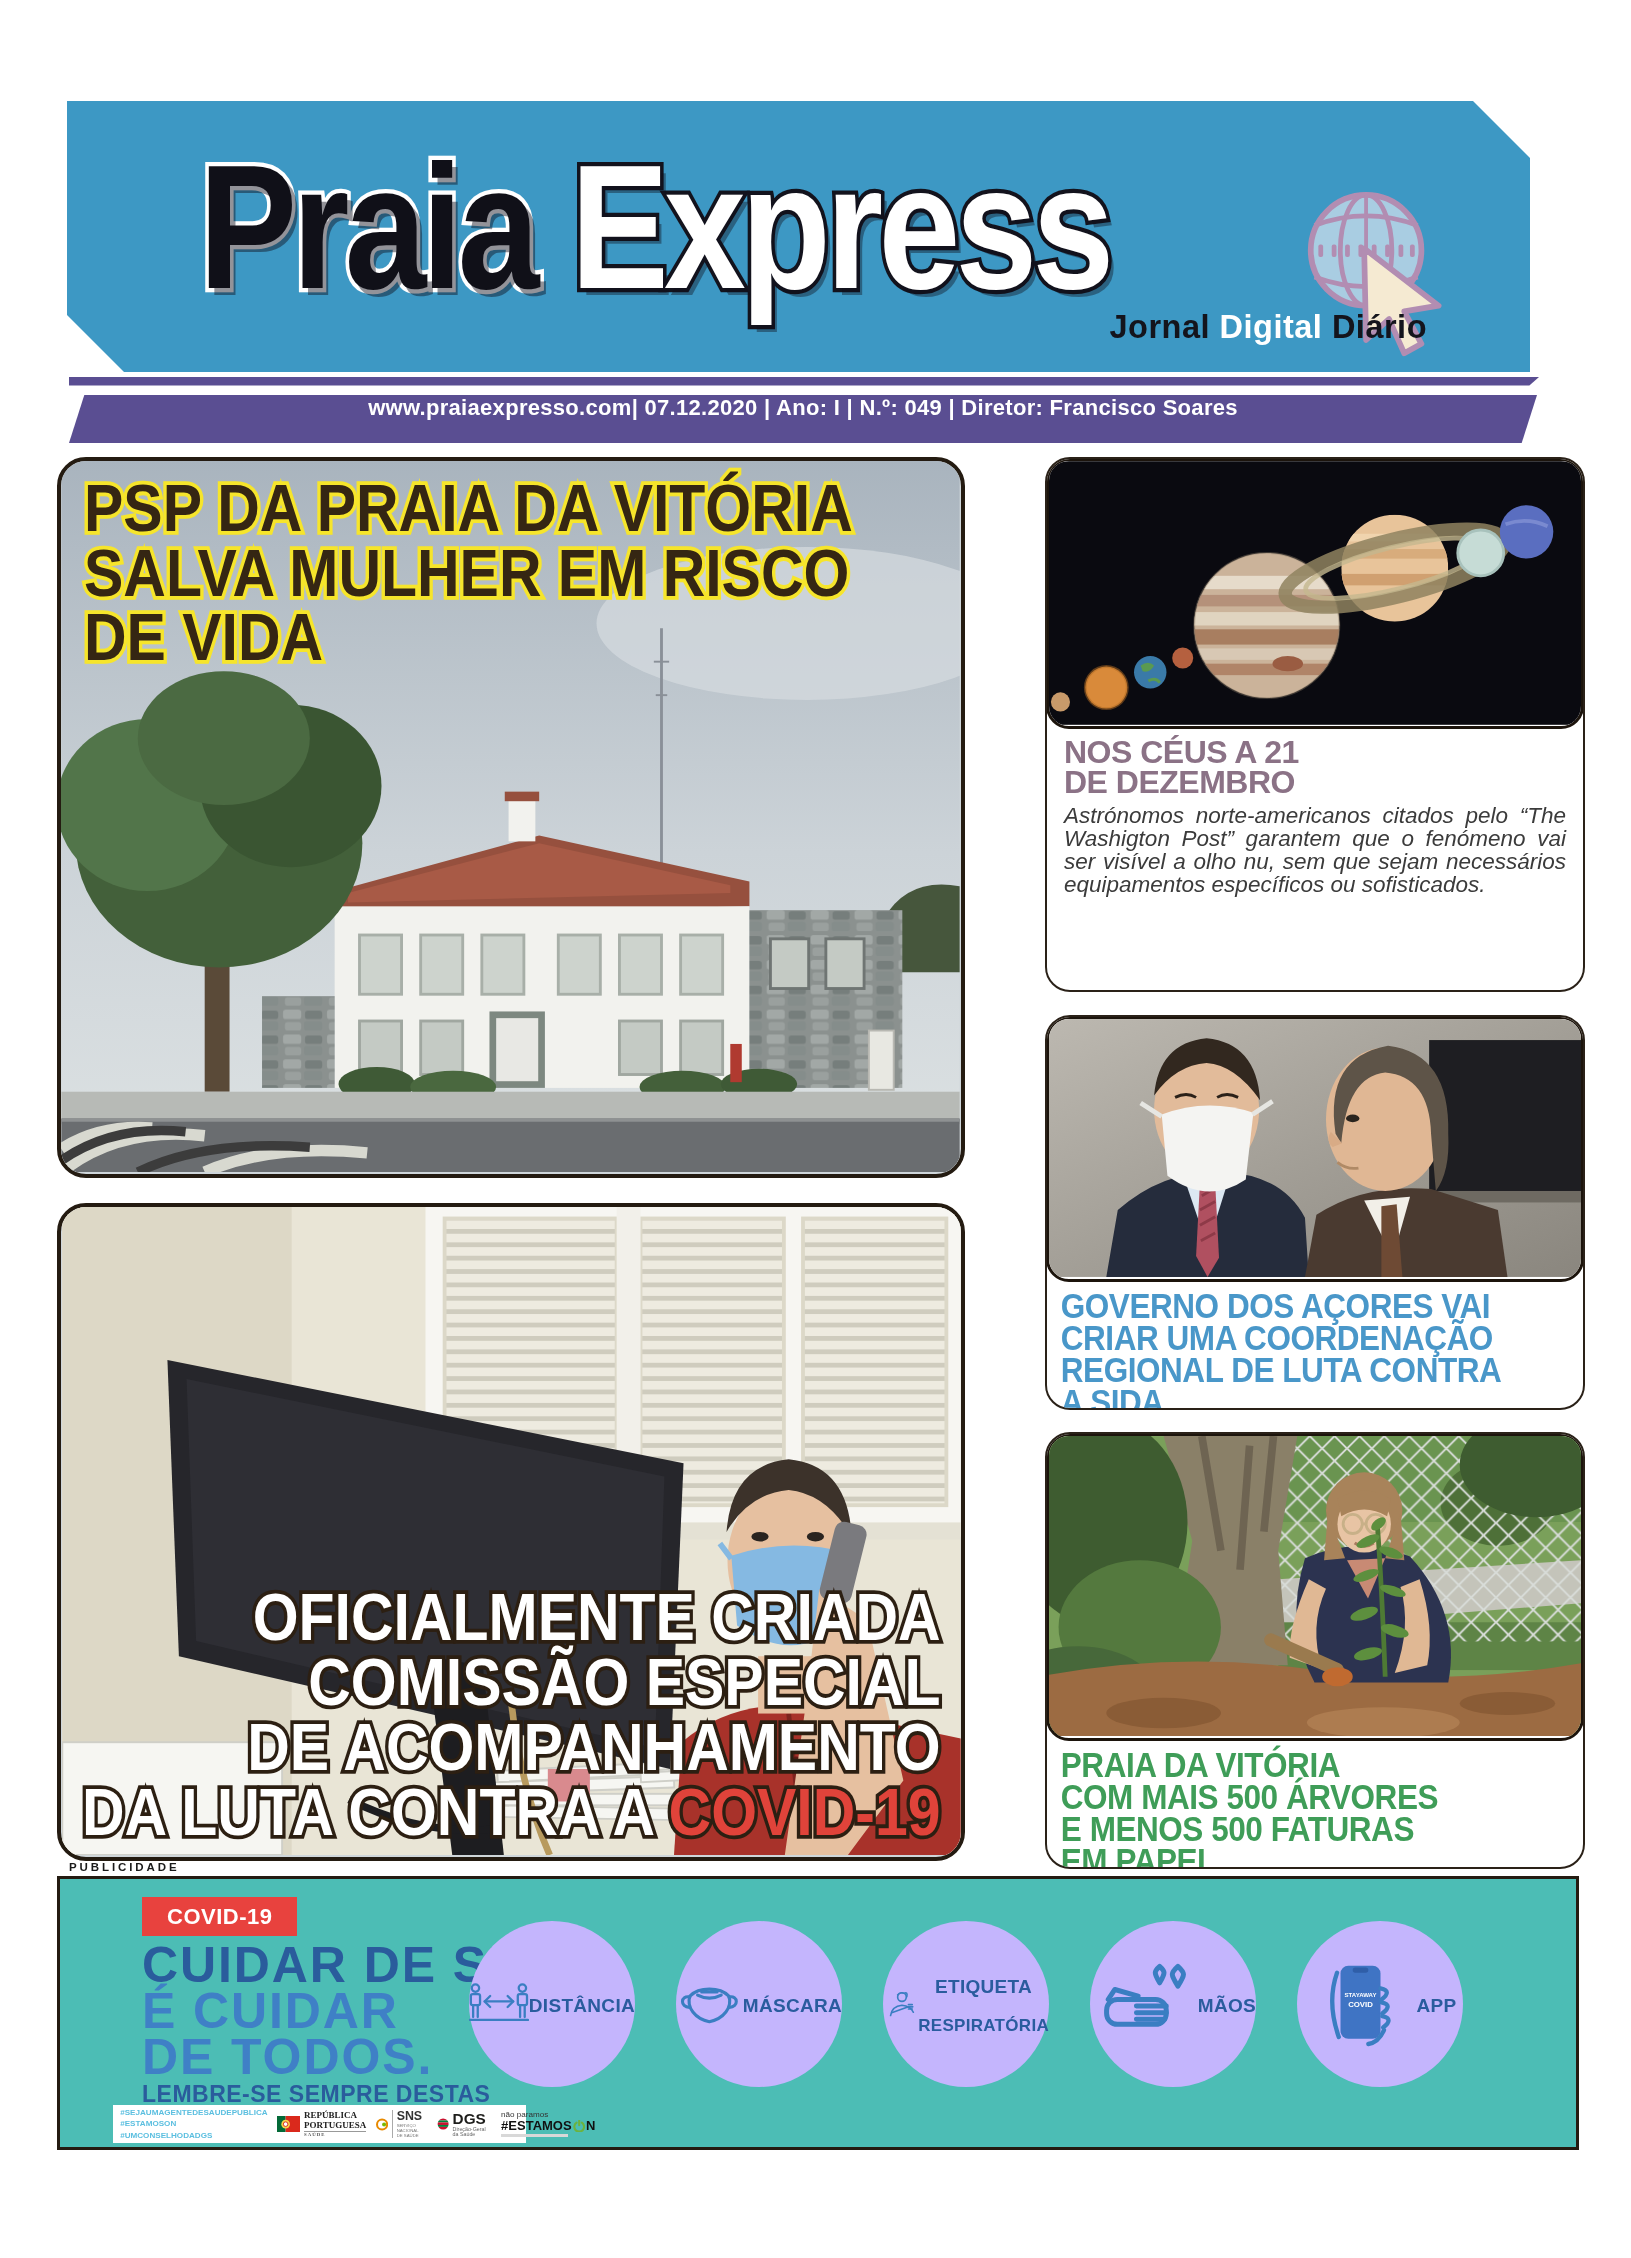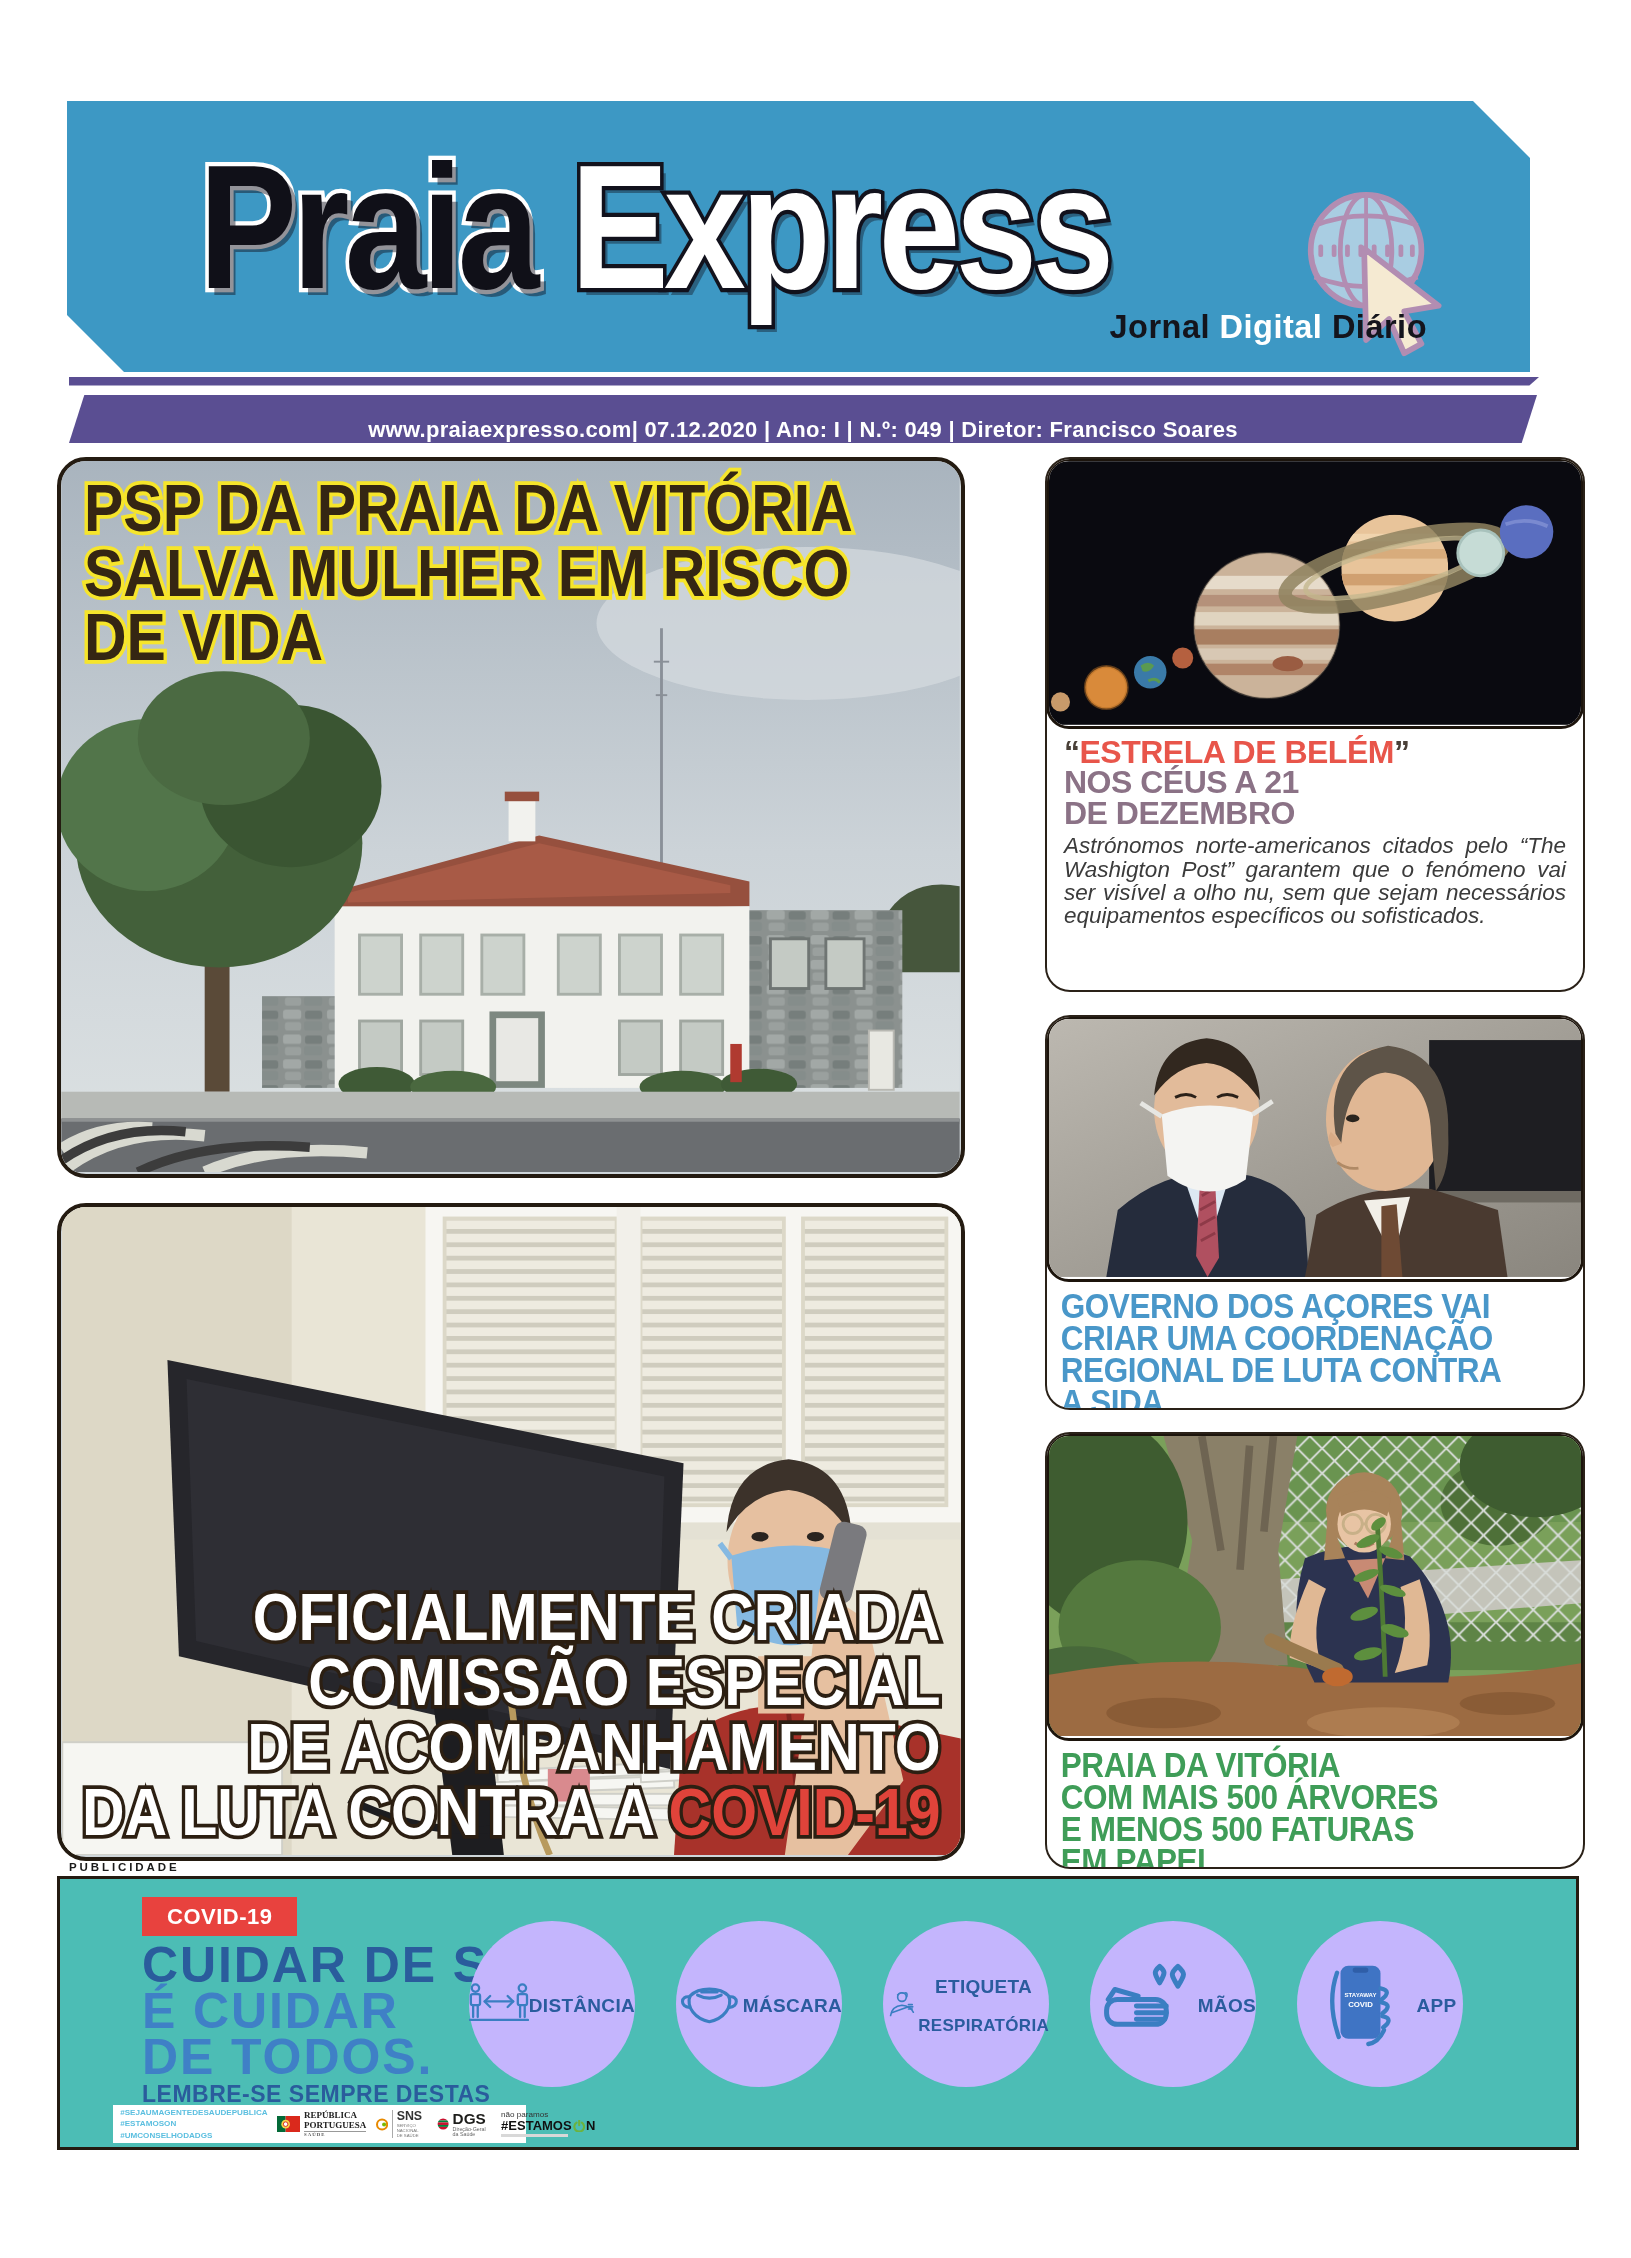--- a/index.html
+++ b/index.html
@@ -13,21 +13,21 @@
     line-height:1; white-space:nowrap; transform:scaleX(.83); transform-origin:left top; }
   .brand-black { color:#101018; -webkit-text-stroke:8.6px #ffffff; paint-order:stroke fill; text-shadow:6.7px 6.7px 0 rgba(16,16,28,.45); }
   .brand-white { color:#ffffff; -webkit-text-stroke:8.6px #13131d; paint-order:stroke fill; text-shadow:6.7px 6.7px 0 rgba(16,16,28,.40); }
   .globe-wrap { position:absolute; left:1238px; top:88px; width:167px; height:177px; }
   .tagline { position:absolute; top:208px; right:103px; font-size:32.5px; font-weight:700; letter-spacing:0.5px; }
   .tag-dark { color:#14141c; } .tag-white { color:#ffffff; }
 
   .rule-thin { position:absolute; left:69px; top:377px; width:1470px; height:8.6px; background:#5a4e92;
     clip-path: polygon(0 0, 100% 0, calc(100% - 9.6px) 100%, 0 100%); }
   .infobar { position:absolute; left:69px; top:395px; width:1468px; height:48px; background:#5a4e92;
-    color:#fff; display:flex; align-items:flex-end; justify-content:center; font-size:22px; font-weight:700;
+    color:#fff; display:flex; align-items:flex-start; justify-content:center; font-size:22px; font-weight:700;
     clip-path: polygon(15.3px 0, 100% 0, calc(100% - 15.3px) 100%, 0 100%); letter-spacing:0.3px; }
   .infobar .site { font-weight:900; }
 
   
   .photo-card { position:absolute; border:4.8px solid #241b11; border-radius:29px; overflow:hidden; background:#cfd6da; }
   .story-card { position:absolute; background:#ffffff; border:2.9px solid #2a2118; border-radius:25px; overflow:hidden; }
   .story-img { margin:-1px -1px 0 -1px; border:3.8px solid #1c140c; border-radius:23px; overflow:hidden; line-height:0; }
   .story-img svg { display:block; }
 
   
@@ -296,21 +296,20 @@
           <ellipse cx="362" cy="112" rx="118" ry="30" fill="none" stroke="#8f835f" stroke-width="14" opacity=".85"></ellipse>
           <ellipse cx="362" cy="112" rx="96" ry="22" fill="none" stroke="#c4b88e" stroke-width="5" opacity=".8"></ellipse>
         </g>
         <circle cx="452" cy="96" r="24" fill="#c6dcd6"></circle>
         <circle cx="452" cy="96" r="24" fill="none" stroke="#a8c2bc" stroke-width="3"></circle>
         <circle cx="500" cy="74" r="28" fill="#5a6ec0"></circle>
         <path d="M478,66 q22,-8 44,2" stroke="#7a8ad0" stroke-width="4" fill="none"></path>
       </svg>
     </div>
     <div class="star-head">
-      <div><span class="star-quote">“</span><span class="star-red">ESTRELA DE BELÉM</span><span class="star-quote">”</span></div>
       <div class="star-purple">NOS CÉUS A 21</div>
       <div class="star-purple">DE DEZEMBRO</div>
     </div>
     <div class="star-body">Astrónomos norte-americanos citados pelo “The Washigton Post” garantem que o fenómeno vai ser visível a olho nu, sem que sejam necessários equipamentos específicos ou sofisticados.</div>
   </div>
 
   <div class="story-card" style="left:1045px; top:1015px; width:540px; height:395px;">
     <div class="story-img" style="height:266px;">
       <svg width="532" height="258" viewBox="0 0 557 270">
         <defs>

